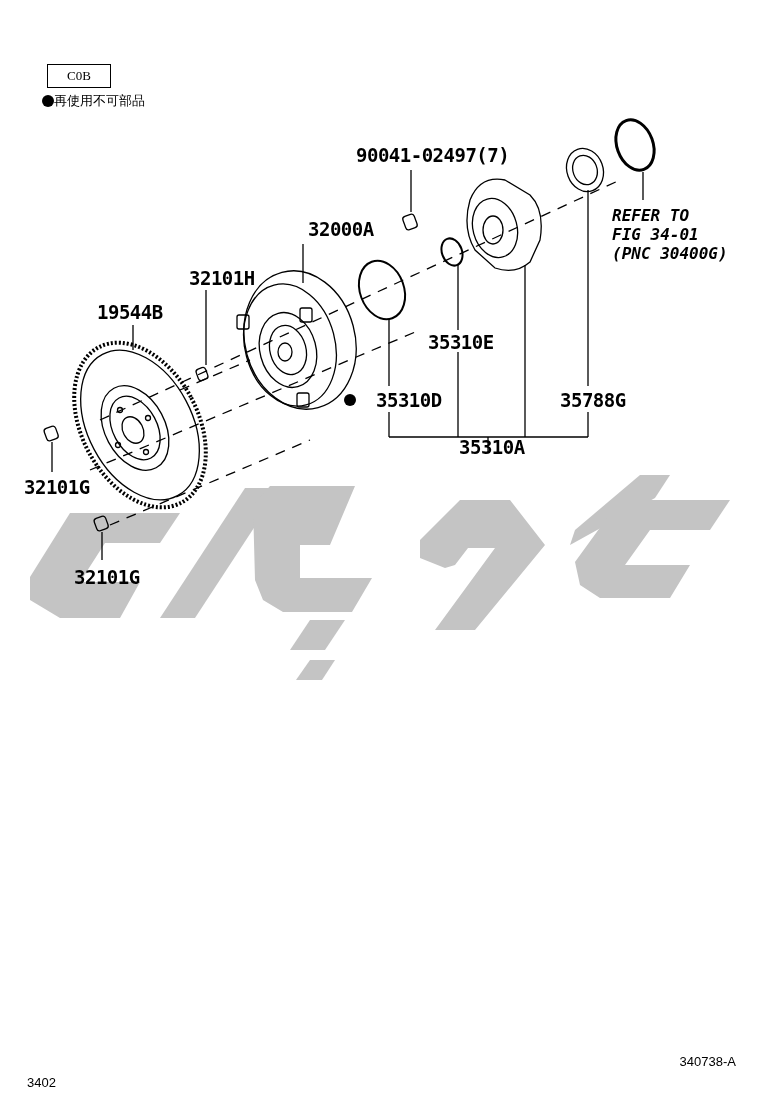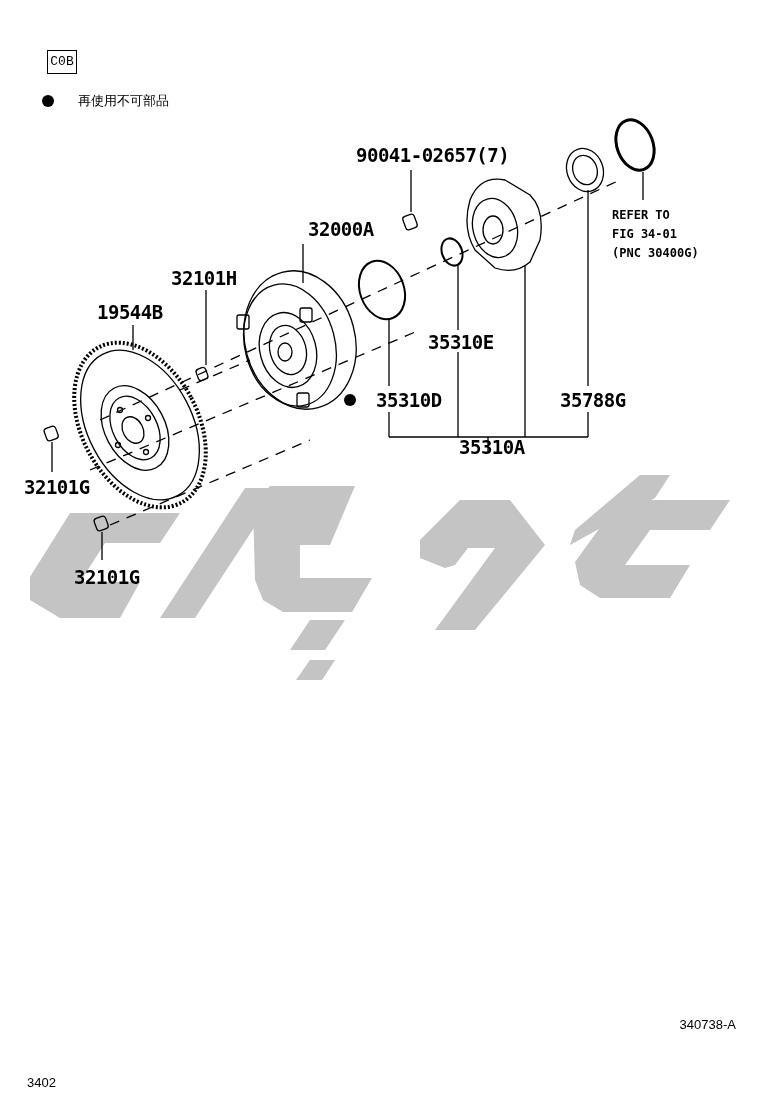--- a/index.html
+++ b/index.html
@@ -1,22 +1,22 @@
 <!DOCTYPE html>
 <html><head>
   <meta charset="utf-8">
   <style>
     html, body { margin: 0; padding: 0; background: #ffffff; }
     body { width: 760px; height: 1112px; position: relative; overflow: hidden; font-family: "DejaVu Sans Mono", monospace; color: #000; }
     .abs { position: absolute; }
-    .code-box { left: 47px; top: 50px; width: 30px; height: 24px; border: 1.5px solid #000; box-sizing: border-box; font-size: 13px; line-height: 22px; text-align: center; font-family: Liberation Mono, monospace; }
-    .legend { left: 42px; top: 92px; font-size: 13px; font-family: "DejaVu Sans", sans-serif; display: flex; align-items: center; gap: 24px; }
+    .code-box { left: 47px; top: 64px; width: 64px; height: 24px; border: 1.5px solid #000; box-sizing: border-box; font-size: 13px; line-height: 22px; text-align: center; font-family: Liberation Serif, serif; }
+    .legend { left: 42px; top: 92px; font-size: 13px; font-family: "DejaVu Sans", sans-serif; display: flex; align-items: center; gap: 0; }
     .legend .dot { width: 12px; height: 12px; border-radius: 50%; background: #000; display: inline-block; }
     .label { font-family: "DejaVu Sans Mono", monospace; font-weight: bold; font-size: 19px; letter-spacing: -0.5px; white-space: nowrap; }
-    .note { font-family: "DejaVu Sans Mono", monospace; font-weight: bold; font-size: 12px; line-height: 19px; white-space: pre; }
+    .note { font-family: "DejaVu Sans Mono", monospace; font-weight: bold; font-size: 16px; line-height: 19px; white-space: pre; font-style: italic; }
     .footer { font-family: "Liberation Sans", sans-serif; font-size: 13px; }
     svg.diagram { position: absolute; left: 0; top: 0; }
   </style>
 </head>
 <body>
 
 <svg class="diagram" width="760" height="1112" viewBox="0 0 760 1112">
 
   <g fill="#c4c4c4">
     <polygon points="30,577 70,513 180,513 160,543 105,543 80,582 140,582 120,618 60,618 30,600"></polygon>
@@ -98,32 +98,32 @@
     <line x1="488" y1="437" x2="488" y2="452"></line>
   </g>
 </svg>
 
 <div class="abs code-box">C0B</div>
 <div class="abs legend">
   <span class="dot"></span>
   <span>再使用不可部品</span>
 </div>
 
-<div class="abs label" style="left:356px; top:144px;">90041-02657(7)</div>
+<div class="abs label" style="left:356px; top:144px;">90041-02497(7)</div>
 <div class="abs label" style="left:268px; top:218px;margin-left:40px;">32000A</div>
-<div class="abs label" style="left:171px; top:267px;text-align:right;">32101H</div>
+<div class="abs label" style="left:189px; top:267px;text-align:right;">32101H</div>
 <div class="abs label" style="left:97px; top:301px;">19544B</div>
 <div class="abs label" style="left:428px; top:331px;">35310E</div>
 <div class="abs label" style="left:344px; top:389px; display:flex; align-items:center; gap:20px;">
   <span style="display:inline-block;width:12px;height:12px;border-radius:50%;background:#000;"></span>
   <span>35310D</span>
 </div>
 <div class="abs label" style="left:560px; top:389px;">35788G</div>
 <div class="abs label" style="left:459px; top:436px;">35310A</div>
 <div class="abs label" style="left:24px; top:476px;">32101G</div>
 <div class="abs label" style="left:74px; top:566px;">32101G</div>
 
 <div class="abs note" style="left:612px; top:206px;"><span>REFER TO</span>
 <span>FIG 34-01</span>
 <span>(PNC 30400G)</span></div>
 
 <div class="abs footer" style="left:27px; top:1075px;">3402</div>
-<div class="abs footer" style="right:24px; top:1017px;">340738-A</div>
+<div class="abs footer" style="right:24px; top:1054px;">340738-A</div>
 
 </body></html>

